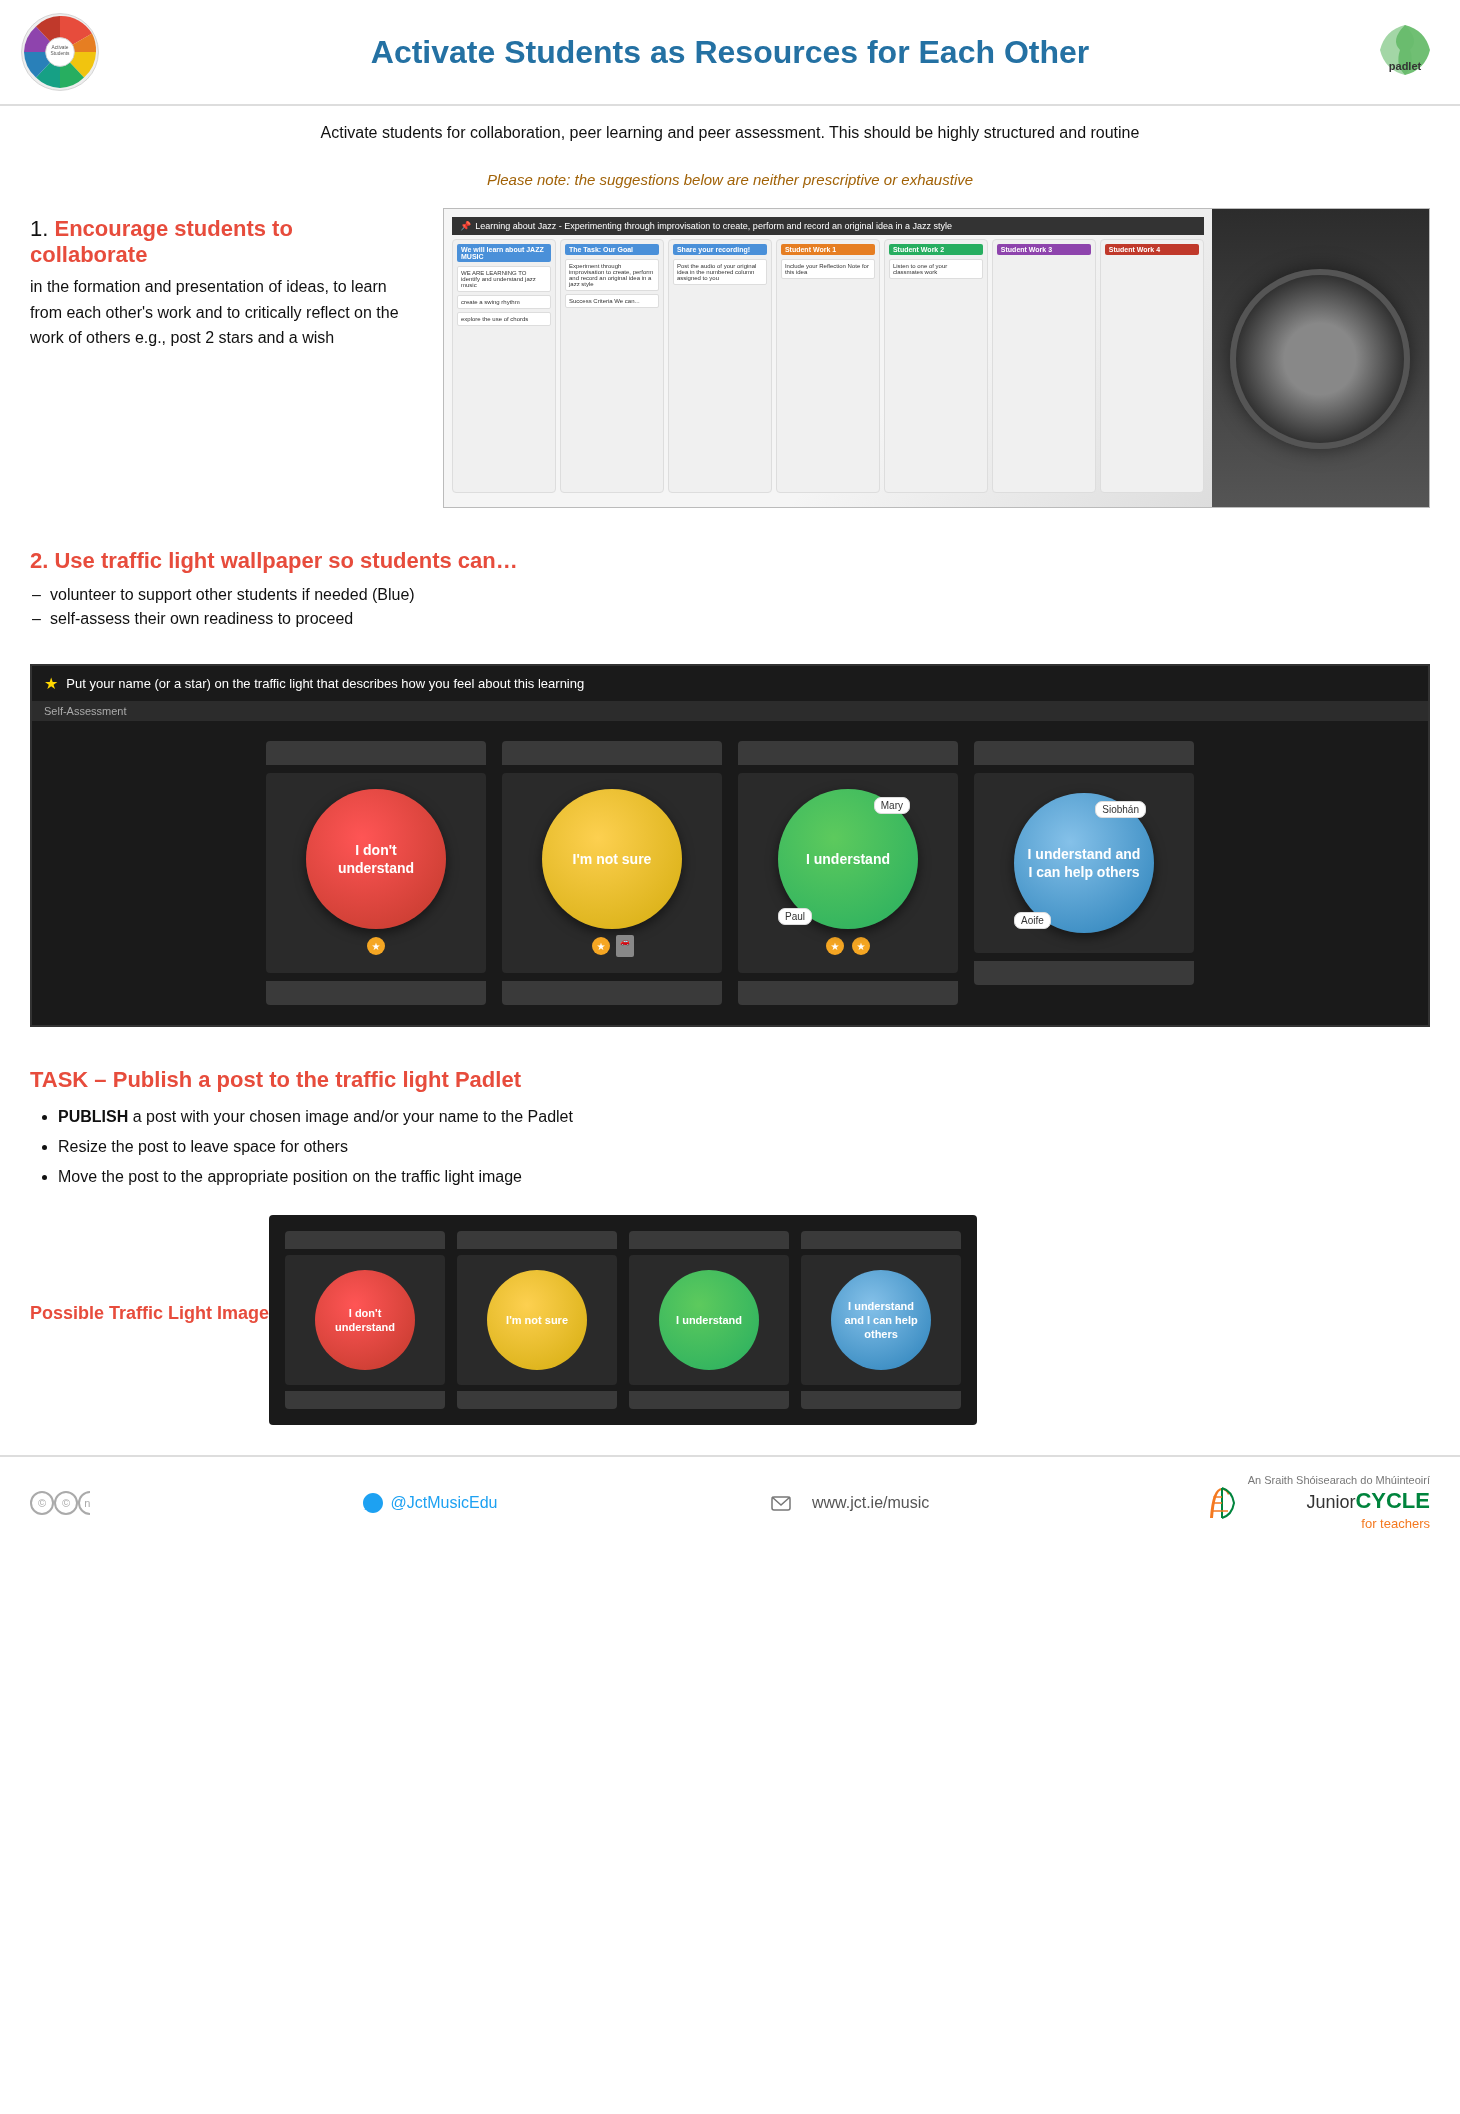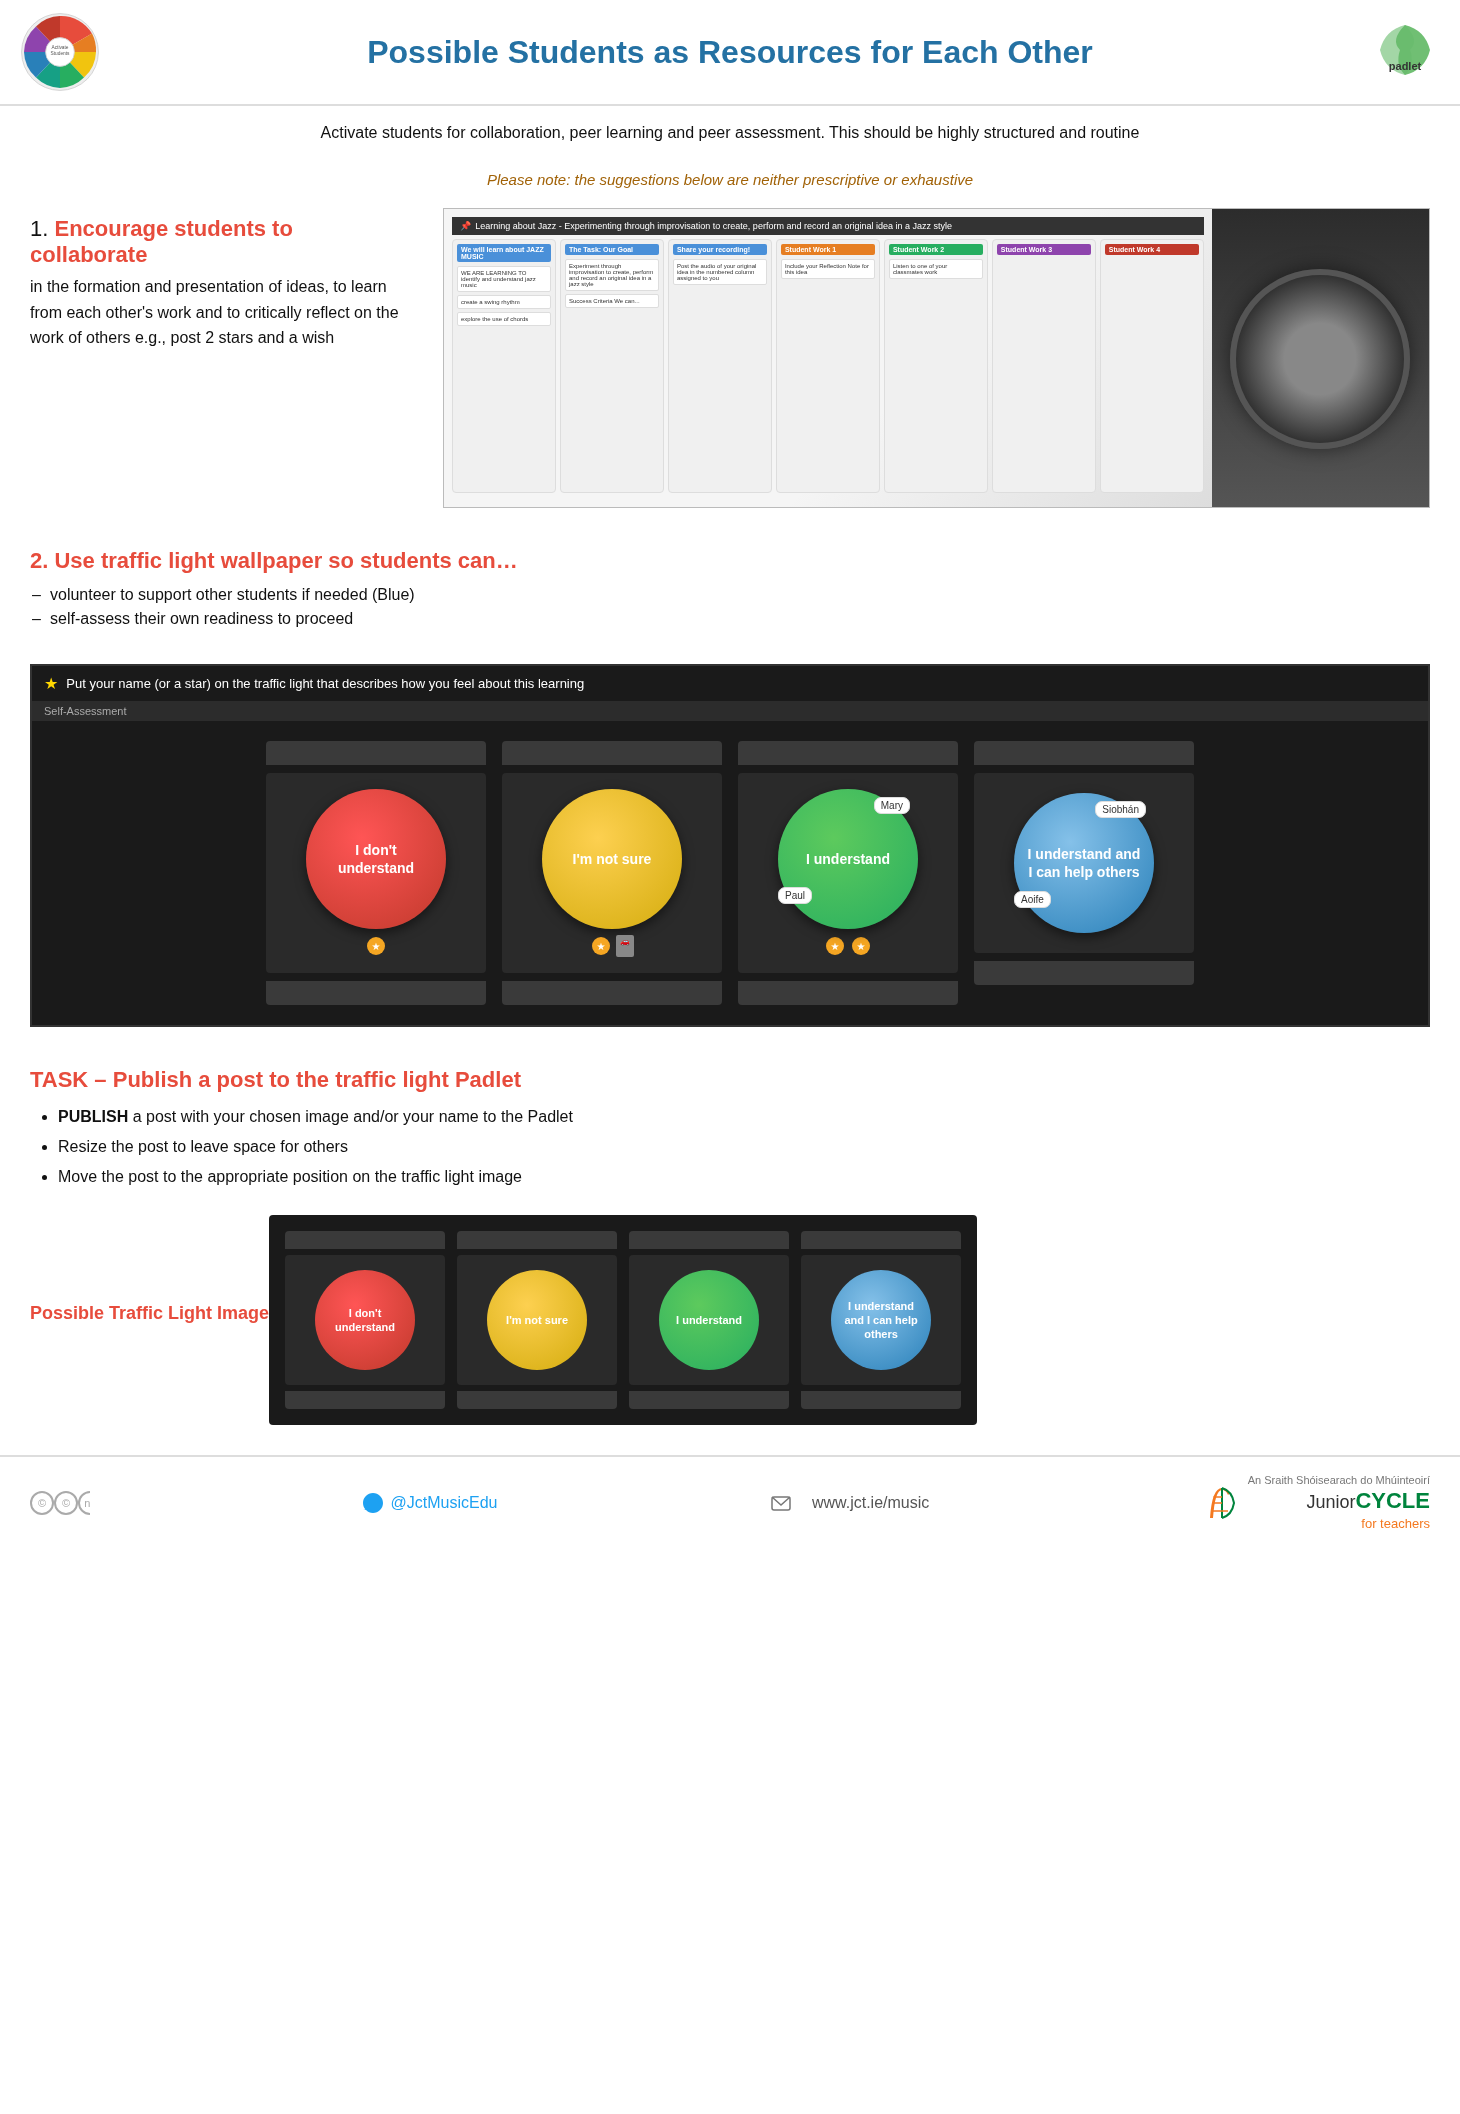--- a/index.html
+++ b/index.html
@@ -282,21 +282,21 @@
       background: #fff;
       border: 1px solid #ddd;
       border-radius: 7px;
       padding: 2px 6px;
       font-size: 10px;
       color: #333;
       position: absolute;
       white-space: nowrap;
     }
     .note-top-right { top: 8px; right: 8px; }
-    .note-bottom-center { bottom: 25px; }
+    .note-bottom-center { bottom: 4px; }
     .tl-star-badge {
       width: 18px;
       height: 18px;
       background: #f5a623;
       color: #fff;
       border-radius: 50%;
       font-size: 10px;
       display: inline-flex;
       align-items: center;
       justify-content: center;
@@ -466,21 +466,21 @@
         <path d="M50,50 L20,82 A45,45 0 0,1 5,50 Z" fill="#2980b9"></path>
         <path d="M50,50 L5,50 A45,45 0 0,1 20,18 Z" fill="#8e44ad"></path>
         <path d="M50,50 L20,18 A45,45 0 0,1 50,5 Z" fill="#c0392b"></path>
         <circle cx="50" cy="50" r="18" fill="#fff" stroke="#ccc" stroke-width="1"></circle>
         <text x="50" y="46" text-anchor="middle" font-size="6" fill="#555" font-family="Arial">Activate</text>
         <text x="50" y="54" text-anchor="middle" font-size="6" fill="#555" font-family="Arial">Students</text>
       </svg>
     </div>
 
     <div class="header-text">
-      <div class="header-title">Possible Students as Resources for Each Other</div>
+      <div class="header-title">Activate Students as Resources for Each Other</div>
     </div>
 
     <div class="header-padlet-logo">
       <svg width="70" height="60" viewBox="0 0 70 60" xmlns="http://www.w3.org/2000/svg">
 
         <path d="M35,5 Q55,10 60,30 Q55,50 35,55 Q25,45 30,30 Q20,20 35,5 Z" fill="#4CAF50" opacity="0.8"></path>
         <path d="M35,5 Q15,10 10,30 Q15,50 35,55 Q45,45 40,30 Q50,20 35,5 Z" fill="#66BB6A" opacity="0.6"></path>
         <text x="35" y="50" text-anchor="middle" font-size="11" font-weight="bold" fill="#333" font-family="Arial">padlet</text>
       </svg>
     </div>

